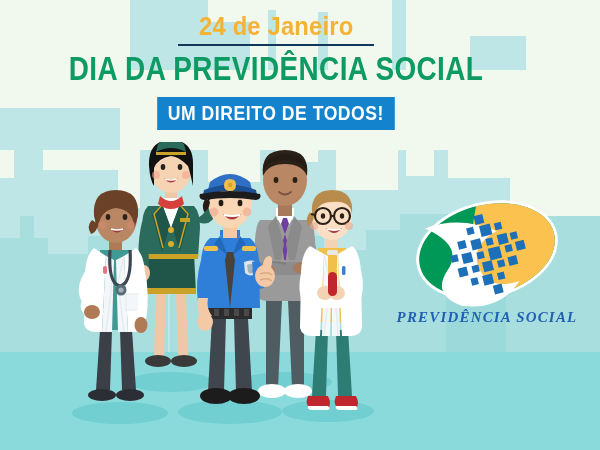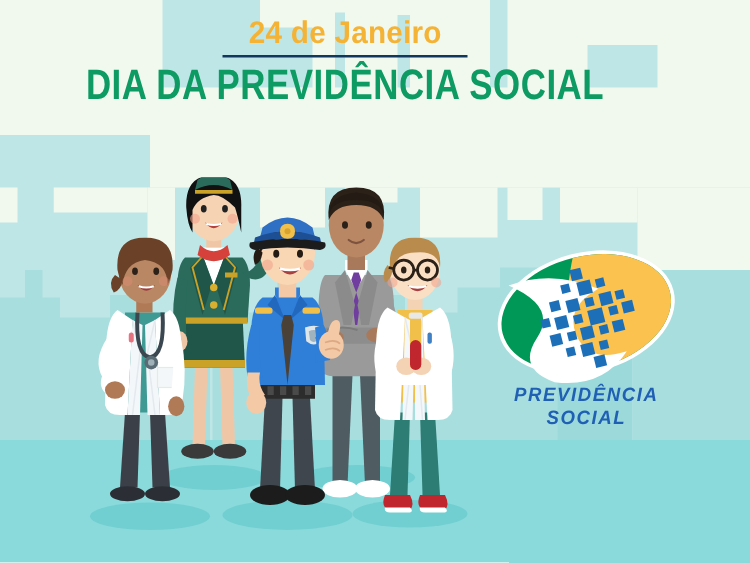--- a/index.html
+++ b/index.html
@@ -56,21 +56,21 @@
     background:#1383cd;
     color:#ffffff;
     font-size:20px;font-weight:bold;
     letter-spacing:.6px;
     padding:6px 12px 7px 12px;
     line-height:1;
     transform:scaleX(.88);
   }
 
   
-  .logo{position:absolute;left:374px;top:196px;width:190px;height:140px;}
+  .logo{position:absolute;left:392px;top:196px;width:190px;height:140px;font-family:Liberation Serif, serif;}
   .logo svg{display:block;}
   .logo-text{
     position:absolute;left:0;top:112px;width:190px;
     text-align:center;
     color:#1f5fb4;
     font-size:15.5px;font-weight:bold;font-style:italic;
     letter-spacing:1.3px;
     transform:scaleX(.96);
   }
 
@@ -125,20 +125,23 @@
   <div class="bld teal2" style="left:412px;top:238px;width:58px;height:120px;"></div>
   <div class="bld teal3" style="left:446px;top:248px;width:60px;height:110px;"></div>
   <div class="bld teal2" style="left:506px;top:216px;width:94px;height:142px;"></div>
 
   <div class="ground"></div>
 
   <div class="head">
     <div class="kicker">24 de Janeiro</div>
     <div class="rule"></div>
     <div class="title">DIA DA PREVIDÊNCIA SOCIAL</div>
+    <div class="badgewrap">
+      <span class="badge">UM DIREITO DE TODOS!</span>
+    </div>
   </div>
 
   <div class="chars">
 
     <div class="shadow" style="left:72px;top:402px;width:96px;height:22px;"></div>
     <div class="shadow" style="left:128px;top:372px;width:86px;height:20px;"></div>
     <div class="shadow" style="left:178px;top:400px;width:104px;height:24px;"></div>
     <div class="shadow" style="left:240px;top:372px;width:92px;height:20px;"></div>
     <div class="shadow" style="left:282px;top:400px;width:92px;height:22px;"></div>
 

